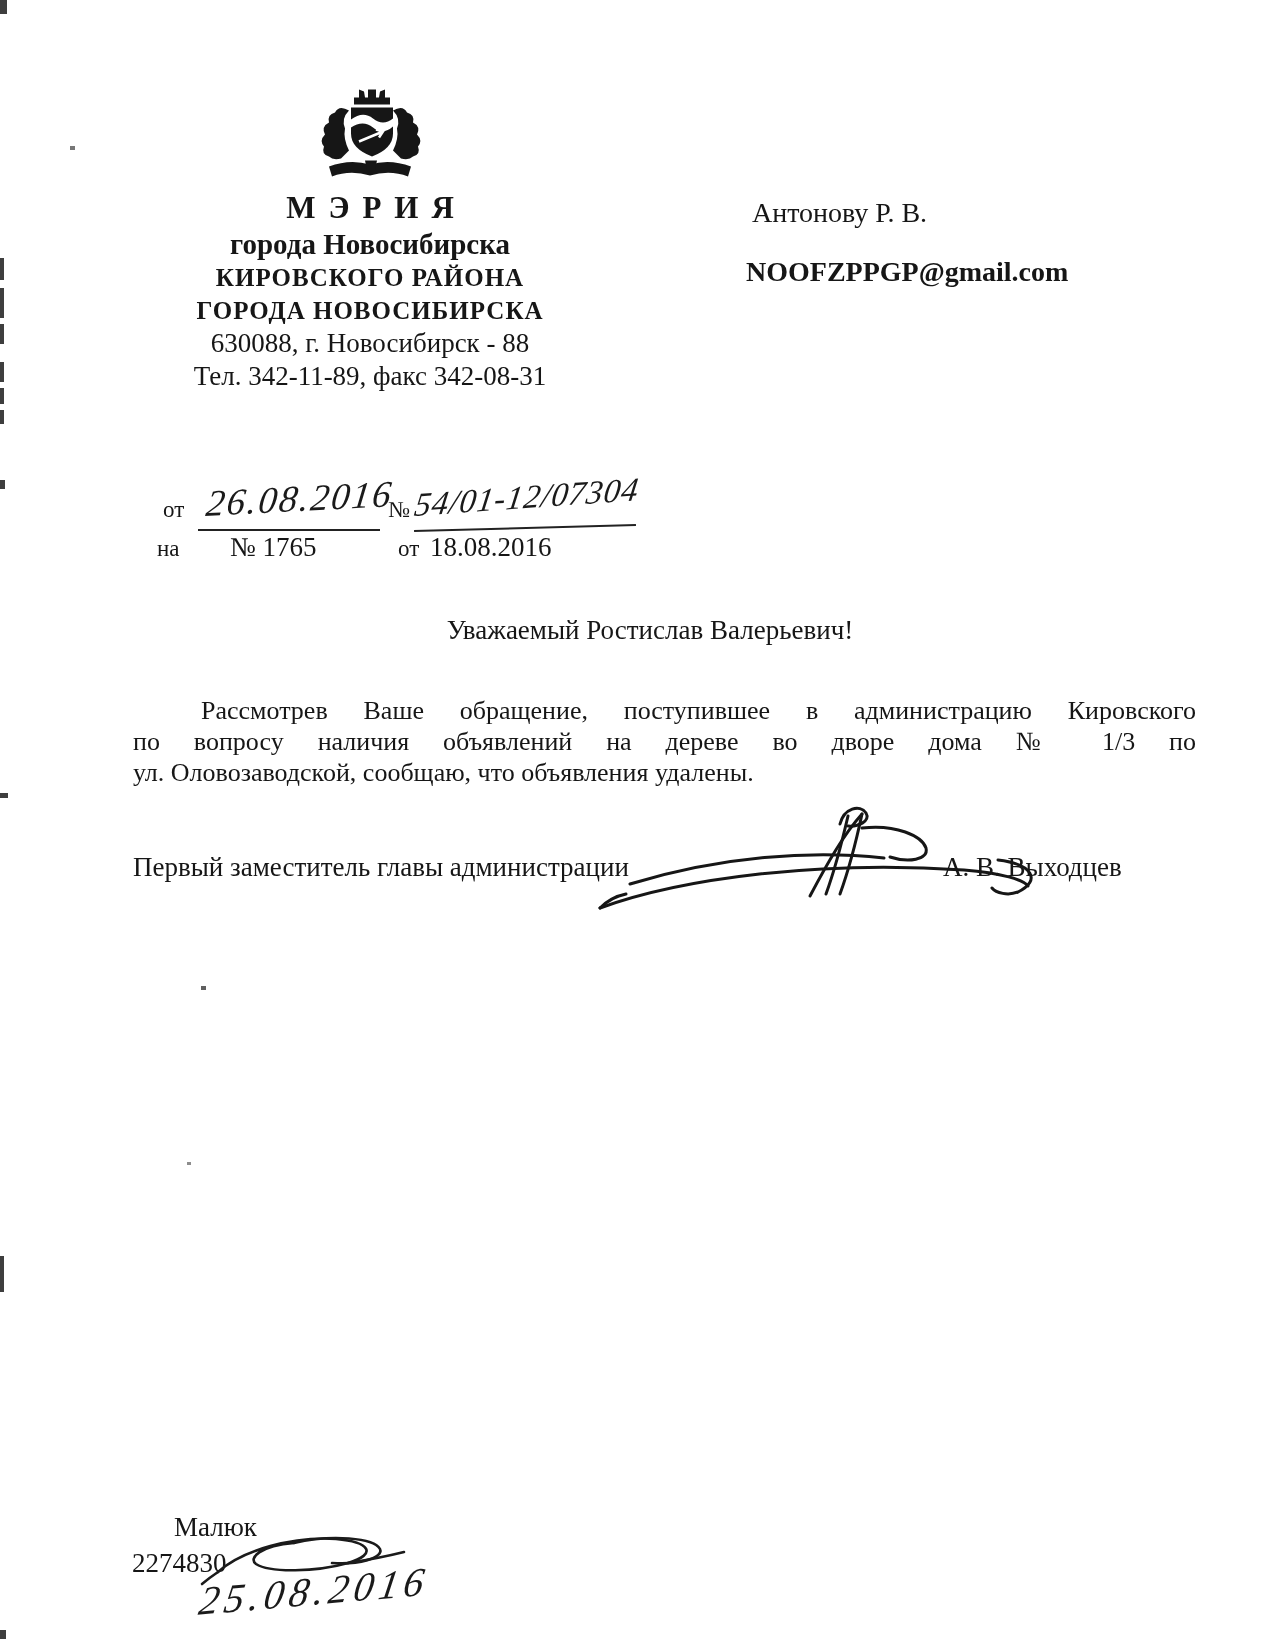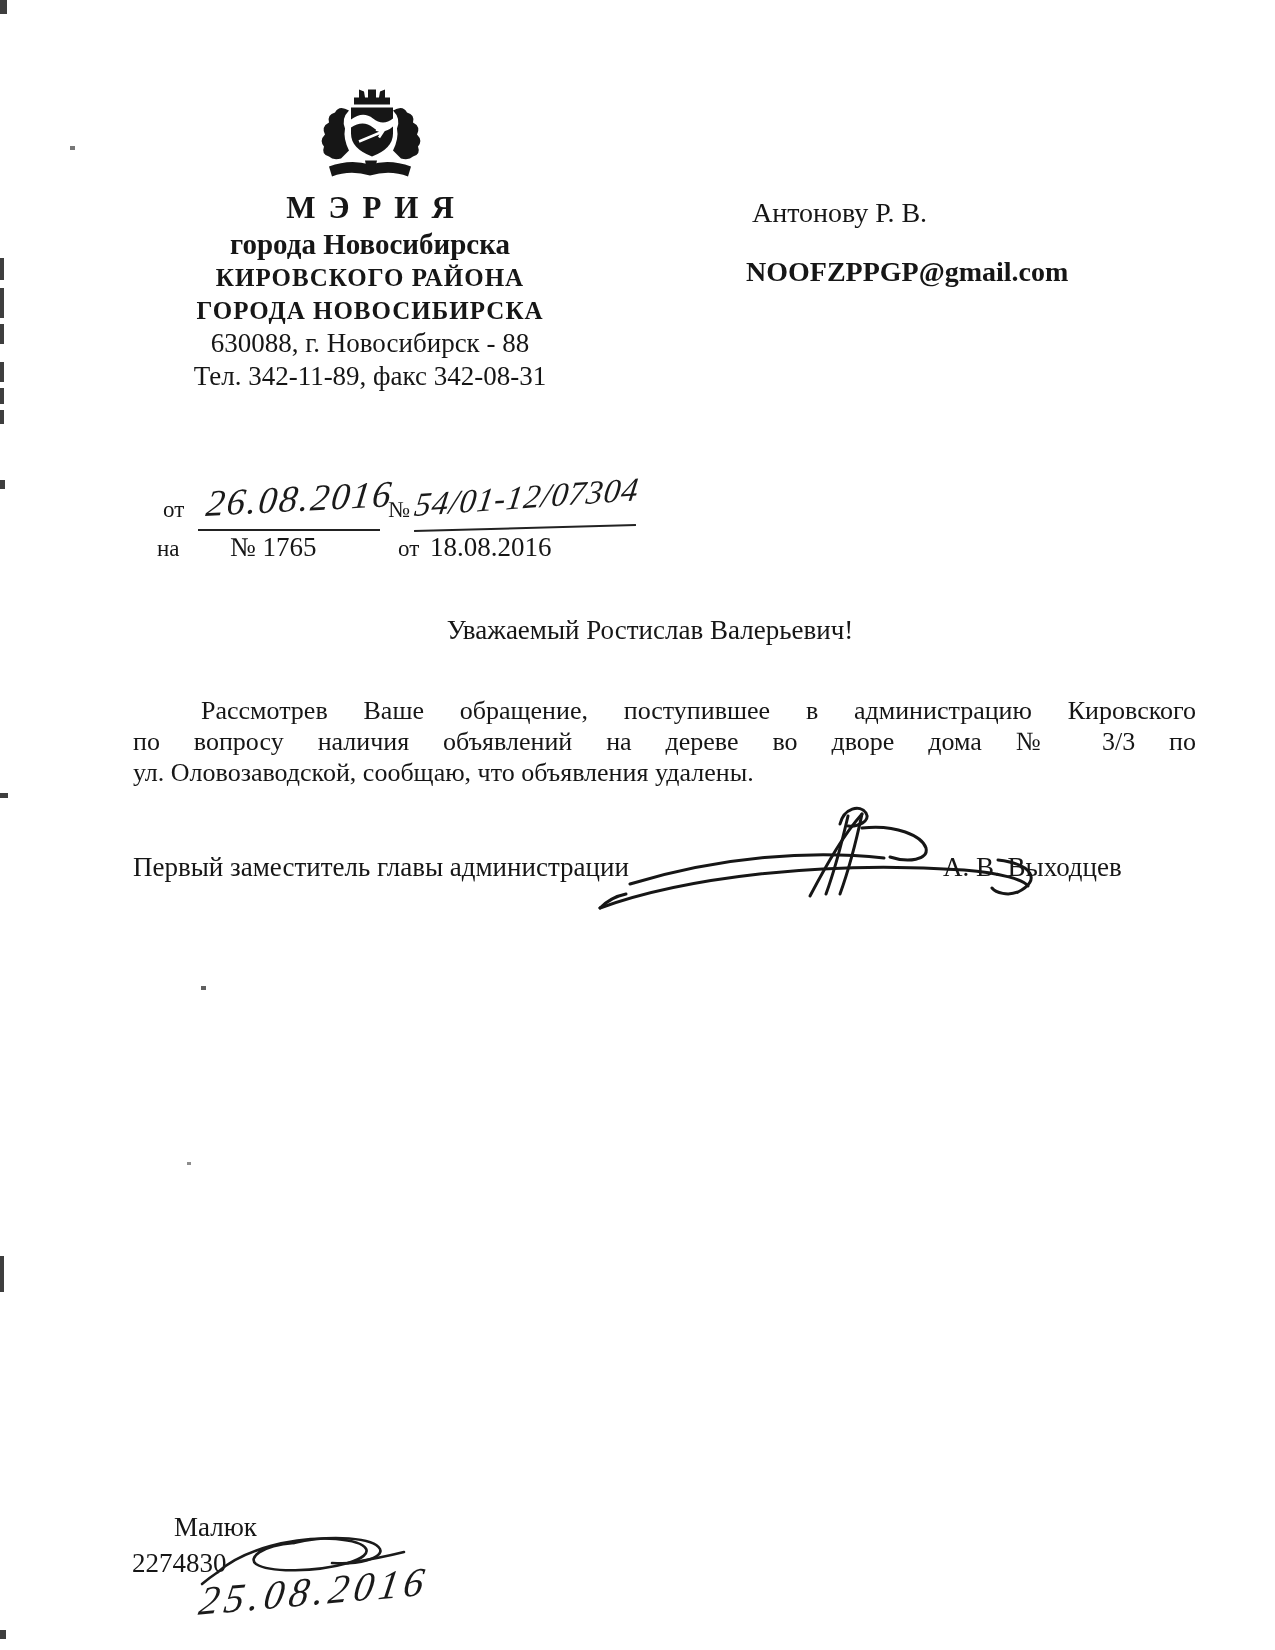--- a/index.html
+++ b/index.html
@@ -110,21 +110,21 @@
   <span class="abs ref-label" style="left:398px;top:536px;">от</span>
   <span class="abs ref-val" style="left:430px;top:532px;">18.08.2016</span>
 
   <div class="abs rcp" style="left:752px;top:197px;">Антонову Р. В.</div>
   <div class="abs rcp" style="left:746px;top:256px;font-weight:bold;">NOOFZPPGP@gmail.com</div>
 
   <div class="abs salutation">Уважаемый Ростислав Валерьевич!</div>
 
   <div class="abs body-block">
     <div class="body-line first">Рассмотрев Ваше обращение, поступившее в администрацию Кировского</div>
-    <div class="body-line">по вопросу наличия объявлений на дереве во дворе дома № 3/3 по</div>
+    <div class="body-line">по вопросу наличия объявлений на дереве во дворе дома № 1/3 по</div>
     <div class="body-line last">ул. Оловозаводской,  сообщаю, что объявления удалены.</div>
   </div>
 
   <div class="abs signoff" style="left:133px;top:852px;">Первый заместитель главы администрации</div>
   <svg class="abs ink" style="left:572px;top:800px;" width="490" height="115" viewBox="0 0 490 115" aria-hidden="true">
     <path d="M28,108 C110,78 250,60 392,70 C430,73 452,80 456,86"></path>
     <path d="M28,108 C36,100 44,96 54,94"></path>
     <path d="M58,84 C150,56 240,50 312,58"></path>
     <path d="M426,60 C460,64 470,80 446,92 C436,96 424,93 420,88"></path>
     <path d="M276,16 C270,42 262,72 254,94"></path>

